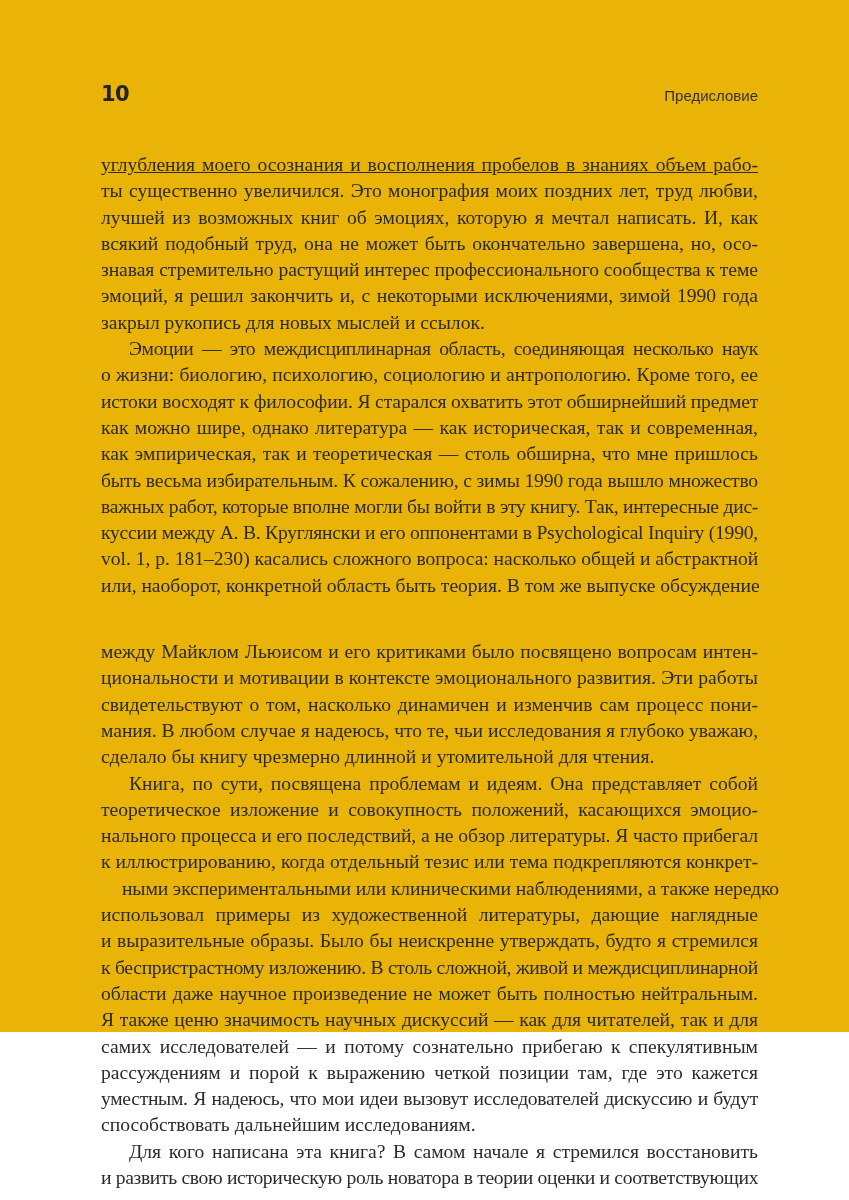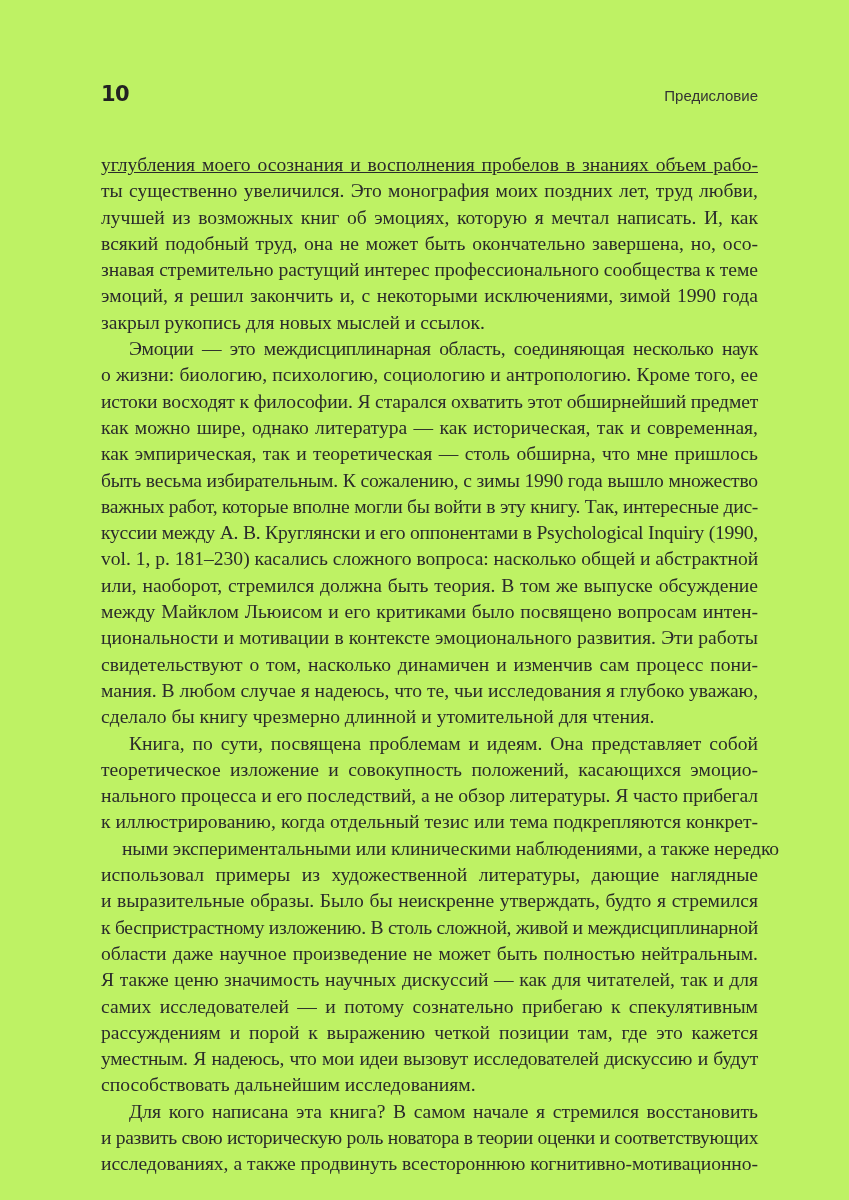--- a/index.html
+++ b/index.html
@@ -11,22 +11,22 @@
     width: 849px;
     height: 1200px;
     position: relative;
     overflow: hidden;
     color: #2a2a2a;
   }
   .page {
     position: absolute;
     left: 0; top: 0;
     width: 849px;
-    height: 1200px;
-    background: #bef264;
+    height: 1032px;
+    background: #eab308;
   }
   .running-head {
     position: absolute;
     left: 101px;
     right: 91px;
     top: 82px;
     height: 30px;
   }
   .page-number {
     position: absolute;
@@ -93,22 +93,22 @@
       <div class="paragraph">
         <span class="line indent" style="display: block; letter-spacing: -0.348485px;">Эмоции — это междисциплинарная область, соединяющая несколько наук</span>
         <span class="line" style="display: block;">о жизни: биологию, психологию, социологию и антропологию. Кроме того, ее</span>
         <span class="line" style="display: block; letter-spacing: -0.136986px;">истоки восходят к философии. Я старался охватить этот обширнейший предмет</span>
         <span class="line" style="display: block;">как можно шире, однако литература — как историческая, так и современная,</span>
         <span class="line" style="display: block;">как эмпирическая, так и теоретическая — столь обширна, что мне пришлось</span>
         <span class="line" style="display: block; letter-spacing: -0.152778px;">быть весьма избирательным. К сожалению, с зимы 1990 года вышло множество</span>
         <span class="line" style="display: block; letter-spacing: -0.246753px;">важных работ, которые вполне могли бы войти в эту книгу. Так, интересные дис-</span>
         <span class="line" style="display: block; letter-spacing: -0.230769px;">куссии между А. В. Круглянски и его оппонентами в Psychological Inquiry (1990,</span>
         <span class="line" style="display: block; letter-spacing: -0.0263158px;">vol. 1, p. 181–230) касались сложного вопроса: насколько общей и абстрактной</span>
-        <span class="line" style="display: block; letter-spacing: -0.0273973px;">или, наоборот, стремился должна быть теория. В том же выпуске обсуждение</span>
-        <span class="line" style="display: block;">между Майклом Льюисом и его критиками было посвящено вопросам интен-</span>
+        <span class="line" style="display: block; letter-spacing: -0.0273973px;">или, наоборот, конкретной область быть теория. В том же выпуске обсуждение</span>
+        <span class="line" style="display: block; margin-top: 40px;">между Майклом Льюисом и его критиками было посвящено вопросам интен-</span>
         <span class="line" style="display: block;">циональности и мотивации в контексте эмоционального развития. Эти работы</span>
         <span class="line" style="display: block;">свидетельствуют о том, насколько динамичен и изменчив сам процесс пони-</span>
         <span class="line" style="display: block; letter-spacing: -0.0266667px;">мания. В любом случае я надеюсь, что те, чьи исследования я глубоко уважаю,</span>
         <span class="line last" style="display: block;">сделало бы книгу чрезмерно длинной и утомительной для чтения.</span>
       </div>
       <div class="paragraph">
         <span class="line indent" style="display: block;">Книга, по сути, посвящена проблемам и идеям. Она представляет собой</span>
         <span class="line" style="display: block;">теоретическое изложение и совокупность положений, касающихся эмоцио-</span>
         <span class="line" style="display: block; letter-spacing: -0.0789474px;">нального процесса и его последствий, а не обзор литературы. Я часто прибегал</span>
         <span class="line" style="display: block;">к иллюстрированию, когда отдельный тезис или тема подкрепляются конкрет-</span>

